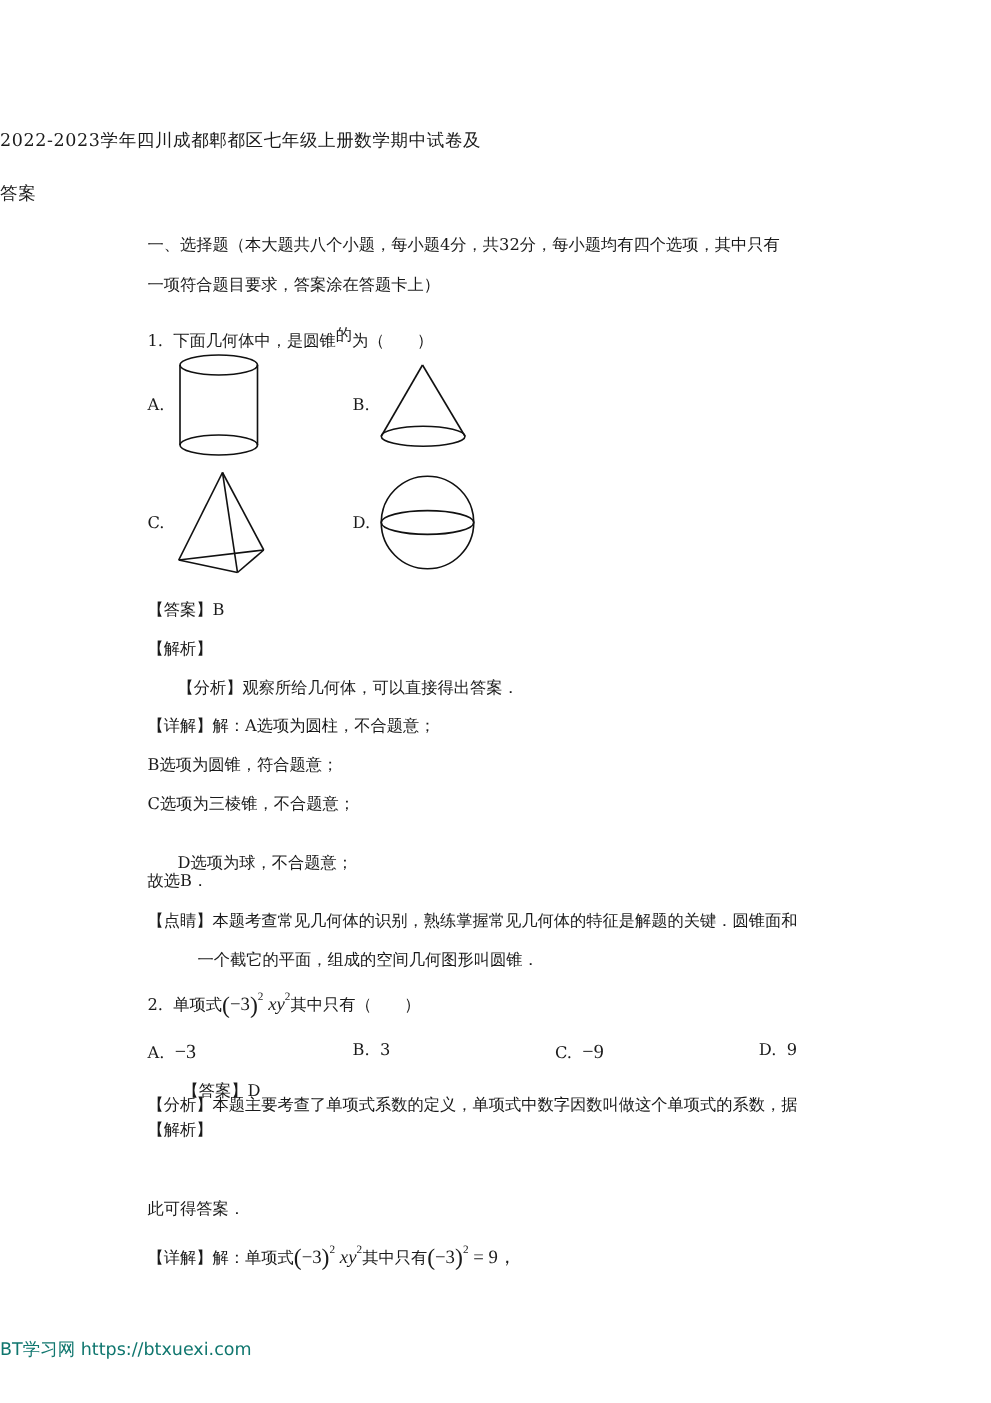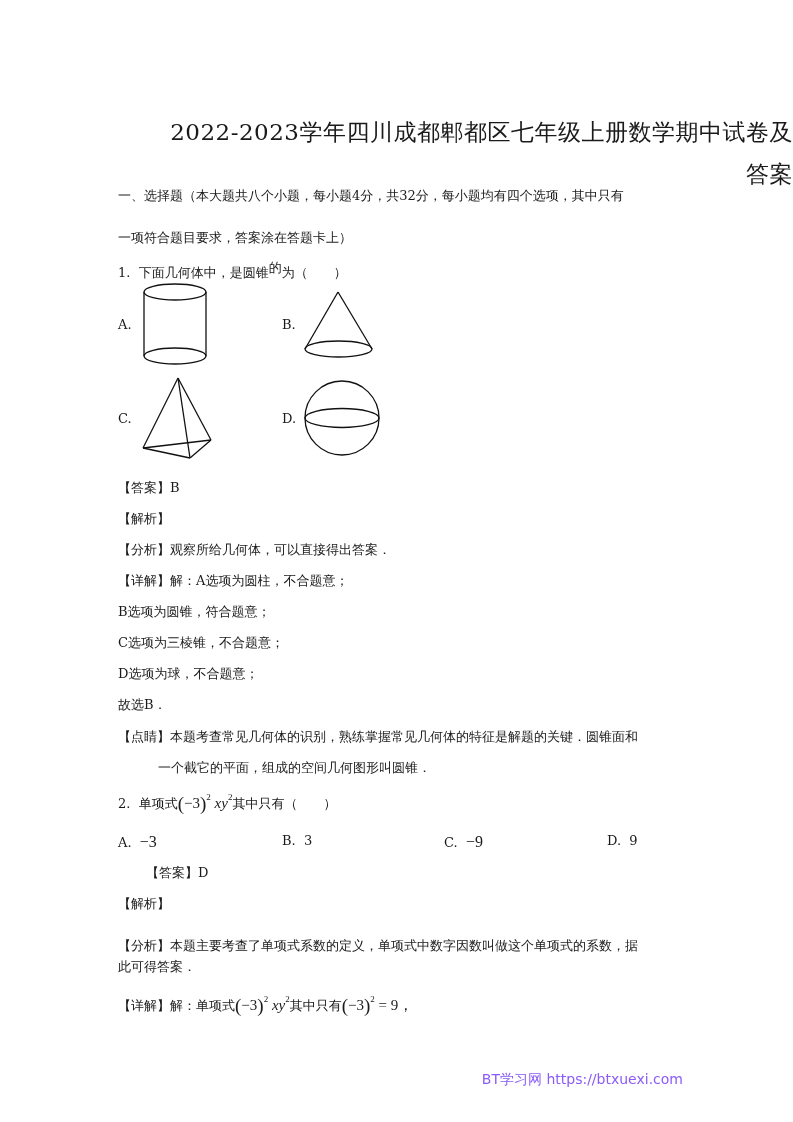--- a/index.html
+++ b/index.html
@@ -1,39 +1,39 @@
 <!DOCTYPE html>
 <html><head>
   <meta charset="utf-8">
   <style>
     html, body { margin: 0; padding: 0; background: #ffffff; }
     body { width: 793px; height: 1122px; position: relative; overflow: hidden;
            font-family: "DejaVu Serif", "Liberation Serif", serif; color: #1a1a1a; }
-    .title { position: absolute; left: 0; width: 793px; text-align: right;
-             font-size: 23px; letter-spacing: 0.5px; margin-top: 13px; }
+    .title { position: absolute; left: 0; width: 793px; text-align: left;
+             font-size: 14px; letter-spacing: 0.5px; }
     .line { position: absolute; left: 118px; font-size: 13px; white-space: nowrap; }
     .opt { position: absolute; font-size: 13px; white-space: nowrap; }
     .math { font-family: "Liberation Serif", "DejaVu Serif", serif; font-size: 15px; }
     .math i { font-style: italic; }
     .paren { font-size: 19px; vertical-align: -2px; }
     sup { font-size: 9px; vertical-align: 8px; }
     .big { font-size: 16px; font-family: "Liberation Serif", serif; }
     .fig { position: absolute; }
-    .footer { position: absolute; top: 1071px; left: 0; width: 683px; text-align: right;
-              font-family: "DejaVu Sans", "Liberation Sans", sans-serif; font-size: 14px; color: #8b5cf6; }
+    .footer { position: absolute; top: 1071px; left: 0; width: 683px; text-align: left;
+              font-family: "DejaVu Sans", "Liberation Sans", sans-serif; font-size: 14px; color: #0f766e; }
     .superscript-small { font-size: 13px; vertical-align: 5px; }
   </style>
 </head>
 <body>
 
 <div class="title" style="top:104px;">2022-2023学年四川成都郫都区七年级上册数学期中试卷及</div>
 <div class="title" style="top:146px;">答案</div>
 
 <div class="line" style="top:187px;">一、选择题（本大题共八个小题，每小题4分，共32分，每小题均有四个选项，其中只有</div>
-<div class="line" style="top:229px;">一项符合题目要求，答案涂在答题卡上）</div>
+<div class="line" style="top:219px;">一项符合题目要求，答案涂在答题卡上）</div>
 
 <div class="line" style="top:259px;">
   <span>1.</span>&nbsp;
   <span>下面几何体中，是圆锥</span><span class="superscript-small">的</span><span>为（　　）</span>
 </div>
 
 <div class="opt" style="left:118px; top:317px;">A.</div>
 <svg class="fig" style="left:138px; top:280px;" width="76" height="88">
   <ellipse cx="37" cy="12" rx="31" ry="8" fill="none" stroke="#111" stroke-width="1.3"></ellipse>
   <ellipse cx="37" cy="76" rx="31" ry="8" fill="none" stroke="#111" stroke-width="1.3"></ellipse>
@@ -59,25 +59,25 @@
 </svg>
 
 <div class="opt" style="left:282px; top:411px;">D.</div>
 <svg class="fig" style="left:300px; top:376px;" width="84" height="84">
   <circle cx="42" cy="42" r="37" fill="none" stroke="#111" stroke-width="1.3"></circle>
   <ellipse cx="42" cy="42" rx="37" ry="9.5" fill="none" stroke="#111" stroke-width="1.3"></ellipse>
 </svg>
 
 <div class="line" style="top:479px;">【答案】B</div>
 <div class="line" style="top:510px;">【解析】</div>
-<div class="line" style="top:541px;">【分析】观察所给几何体，可以直接得出答案．</div>
+<div class="line" style="top:541px;margin-left:24px;">【分析】观察所给几何体，可以直接得出答案．</div>
 <div class="line" style="top:572px;">【详解】解：A选项为圆柱，不合题意；</div>
 <div class="line" style="top:603px;">B选项为圆锥，符合题意；</div>
 <div class="line" style="top:634px;">C选项为三棱锥，不合题意；</div>
-<div class="line" style="top:665px;">D选项为球，不合题意；</div>
+<div class="line" style="top:681px;margin-left:24px;">D选项为球，不合题意；</div>
 <div class="line" style="top:696px;">故选B．</div>
 <div class="line" style="top:728px;">【点睛】本题考查常见几何体的识别，熟练掌握常见几何体的特征是解题的关键．圆锥面和</div>
 <div class="line" style="top:759px;margin-left:40px;">一个截它的平面，组成的空间几何图形叫圆锥．</div>
 
 <div class="line" style="top:792px;">
   <span>2.</span>&nbsp;
   <span>单项式</span><span class="math"><span class="paren">(</span>−3<span class="paren">)</span><sup>2</sup>&nbsp;<i>xy</i><sup>2</sup></span><span>其中只有（　　）</span>
 </div>
 
 <div class="opt" style="left:118px; top:833px;">
@@ -88,19 +88,19 @@
 </div>
 <div class="opt" style="left:444px; top:833px;">
   <span>C.</span>&nbsp;&nbsp;<span class="big">−9</span>
 </div>
 <div class="opt" style="left:607px; top:833px;">
   <span>D.</span>&nbsp;&nbsp;<span>9</span>
 </div>
 
 <div class="line" style="top:864px;margin-left:28px;">【答案】D</div>
 <div class="line" style="top:895px;">【解析】</div>
-<div class="line" style="top:937px;">【分析】本题主要考查了单项式系数的定义，单项式中数字因数叫做这个单项式的系数，据</div>
+<div class="line" style="top:875px;">【分析】本题主要考查了单项式系数的定义，单项式中数字因数叫做这个单项式的系数，据</div>
 <div class="line" style="top:958px;">此可得答案．</div>
 <div class="line" style="top:994px;">
   <span>【详解】解：单项式</span><span class="math"><span class="paren">(</span>−3<span class="paren">)</span><sup>2</sup>&nbsp;<i>xy</i><sup>2</sup></span><span>其中只有</span><span class="math"><span class="paren">(</span>−3<span class="paren">)</span><sup>2</sup>&nbsp;<span>= 9，</span></span>
 </div>
 
 <div class="footer">BT学习网 https://btxuexi.com</div>
 
 </body></html>

